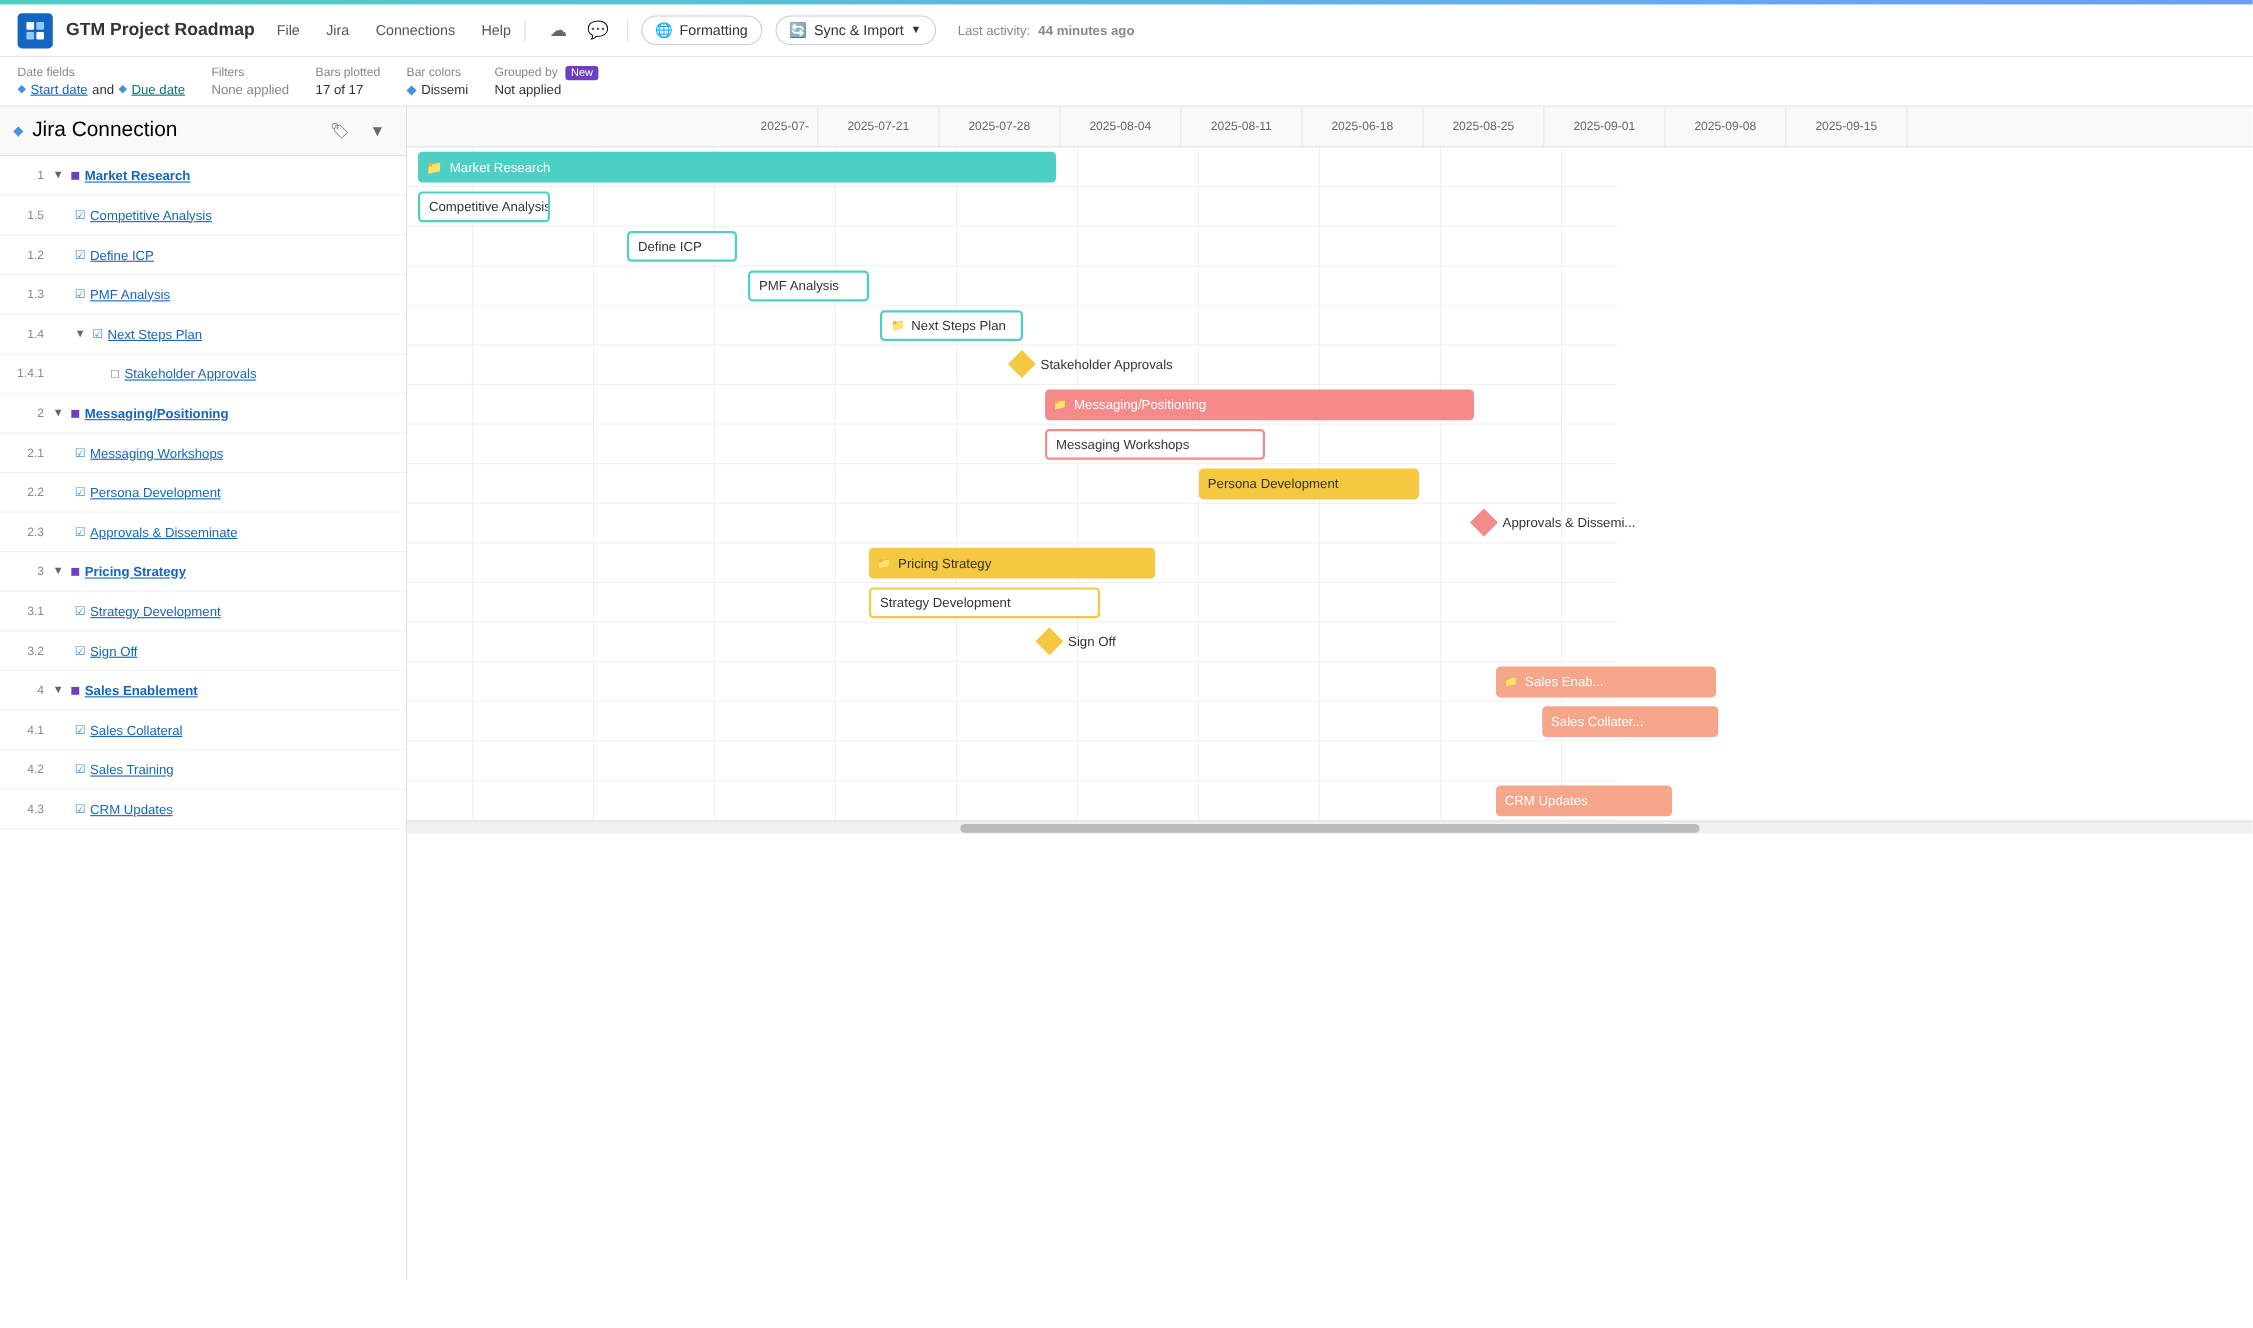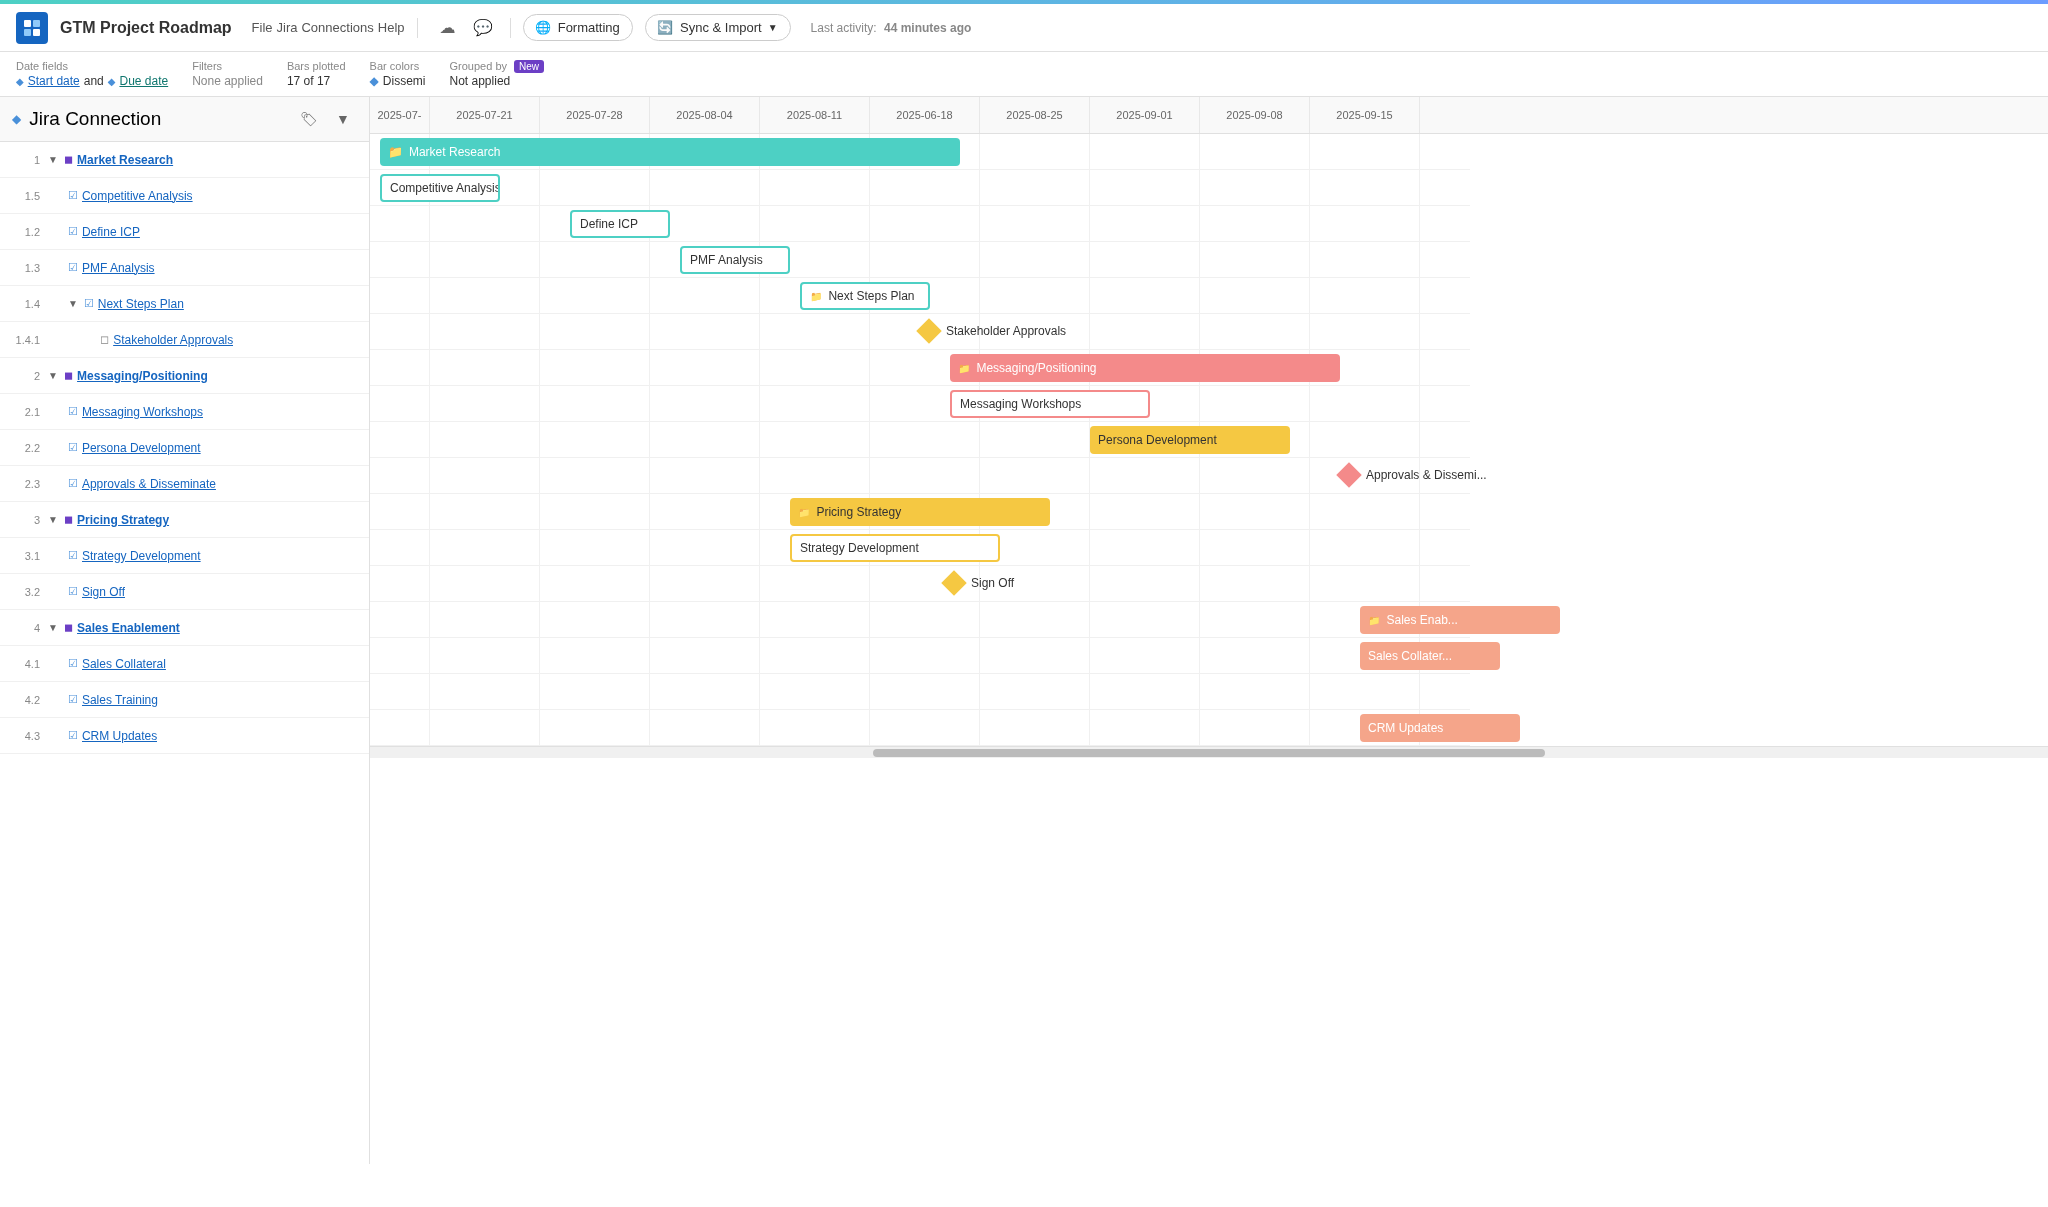--- a/index.html
+++ b/index.html
@@ -3,21 +3,21 @@
   <meta charset="utf-8">
   <style>
     * { box-sizing: border-box; margin: 0; padding: 0; }
     body { font-family: -apple-system, BlinkMacSystemFont, 'Segoe UI', sans-serif; font-size: 13px; background: #fff; color: #333; overflow: hidden; }
 
     
     .header { display: flex; align-items: center; padding: 8px 16px; border-bottom: 1px solid #e0e0e0; gap: 12px; height: 48px; }
     .app-icon { width: 32px; height: 32px; background: #1565c0; display: flex; align-items: center; justify-content: center; border-radius: 4px; }
     .app-icon svg { width: 20px; height: 20px; }
     .app-title { font-size: 16px; font-weight: 600; color: #333; }
-    .nav-menu { display: flex; gap: 4px; align-items: center; margin-left: 8px; }
+    .nav-menu { display: flex; gap: 24px; align-items: center; margin-left: 8px; }
     .nav-item { font-size: 13px; color: #555; cursor: pointer; }
     .nav-divider { width: 1px; height: 20px; background: #ddd; }
     .nav-actions { display: flex; gap: 8px; align-items: center; margin-left: 4px; }
     .nav-icon-btn { width: 28px; height: 28px; border: none; background: none; cursor: pointer; display: flex; align-items: center; justify-content: center; color: #666; font-size: 16px; }
     .btn-toolbar { display: flex; align-items: center; gap: 6px; padding: 5px 12px; border: 1px solid #ccc; border-radius: 20px; background: #fff; cursor: pointer; font-size: 13px; color: #333; }
     .btn-sync { display: flex; align-items: center; gap: 6px; padding: 5px 12px; border: 1px solid #ccc; border-radius: 20px; background: #fff; cursor: pointer; font-size: 13px; color: #333; }
     .last-activity { font-size: 12px; color: #888; margin-left: 8px; }
 
     
     .toolbar { display: flex; align-items: center; gap: 24px; padding: 8px 16px; border-bottom: 1px solid #e0e0e0; background: #fff; }
@@ -47,21 +47,21 @@
     .row-indent-4 { padding-left: 52px; }
     .caret { color: #666; font-size: 10px; cursor: pointer; margin-right: 2px; }
     .icon-task { color: #4a90d9; font-size: 11px; }
     .icon-folder { color: #6c3fc5; font-size: 11px; }
     .icon-milestone { color: #888; font-size: 11px; }
     .row-label { font-size: 12px; color: #1565c0; text-decoration: underline; cursor: pointer; white-space: nowrap; overflow: hidden; text-overflow: ellipsis; }
     .row-label-bold { font-size: 12px; color: #1565c0; text-decoration: underline; cursor: pointer; font-weight: 600; }
 
     
     .gantt-area { flex: 1; overflow-x: auto; overflow-y: auto; position: relative; }
-    .gantt-header { display: flex; border-bottom: 1px solid #e0e0e0; background: #f9f9f9; position: sticky; top: 0; z-index: 10; }
+    .gantt-header { display: flex; border-bottom: 1px solid #e0e0e0; background: #f9f9f9; position: sticky; top: 0; z-index: 10; justify-content: center; }
     .gantt-col { min-width: 110px; height: 36px; border-right: 1px solid #e8e8e8; display: flex; align-items: center; justify-content: center; font-size: 11px; color: #666; }
     .gantt-row { display: flex; height: 36px; border-bottom: 1px solid #f0f0f0; position: relative; align-items: center; }
     .gantt-cell { min-width: 110px; height: 36px; border-right: 1px solid #f0f0f0; }
 
     
     .bar-container { position: absolute; top: 4px; height: 28px; border-radius: 4px; display: flex; align-items: center; padding: 0 8px; font-size: 12px; white-space: nowrap; overflow: hidden; text-overflow: ellipsis; font-weight: 500; }
     .bar-teal { background: #4dd0c4; color: #fff; }
     .bar-teal-outline { background: #fff; border: 2px solid #4dd0c4; color: #333; }
     .bar-pink { background: #f48a8a; color: #fff; }
     .bar-yellow { background: #f5c842; color: #333; }
@@ -568,21 +568,21 @@
         <div class="gantt-cell" style="min-width:60px;"></div>
         <div class="gantt-cell"></div>
           <div class="gantt-cell"></div>
           <div class="gantt-cell"></div>
         <div class="gantt-cell"></div>
           <div class="gantt-cell"></div>
           <div class="gantt-cell"></div>
         <div class="gantt-cell"></div>
           <div class="gantt-cell"></div>
           <div class="gantt-cell"></div>
-        <div class="bar-container bar-salmon" style="left:990px; width:140px;">
+        <div class="bar-container bar-salmon" style="left:1032px; width:160px;">
           <span>Sales Collater...</span>
         </div>
       </div>
 
       <div class="gantt-row" style="width:1100px;">
         <div class="gantt-cell" style="min-width:60px;"></div>
         <div class="gantt-cell"></div>
           <div class="gantt-cell"></div>
           <div class="gantt-cell"></div>
         <div class="gantt-cell"></div>

